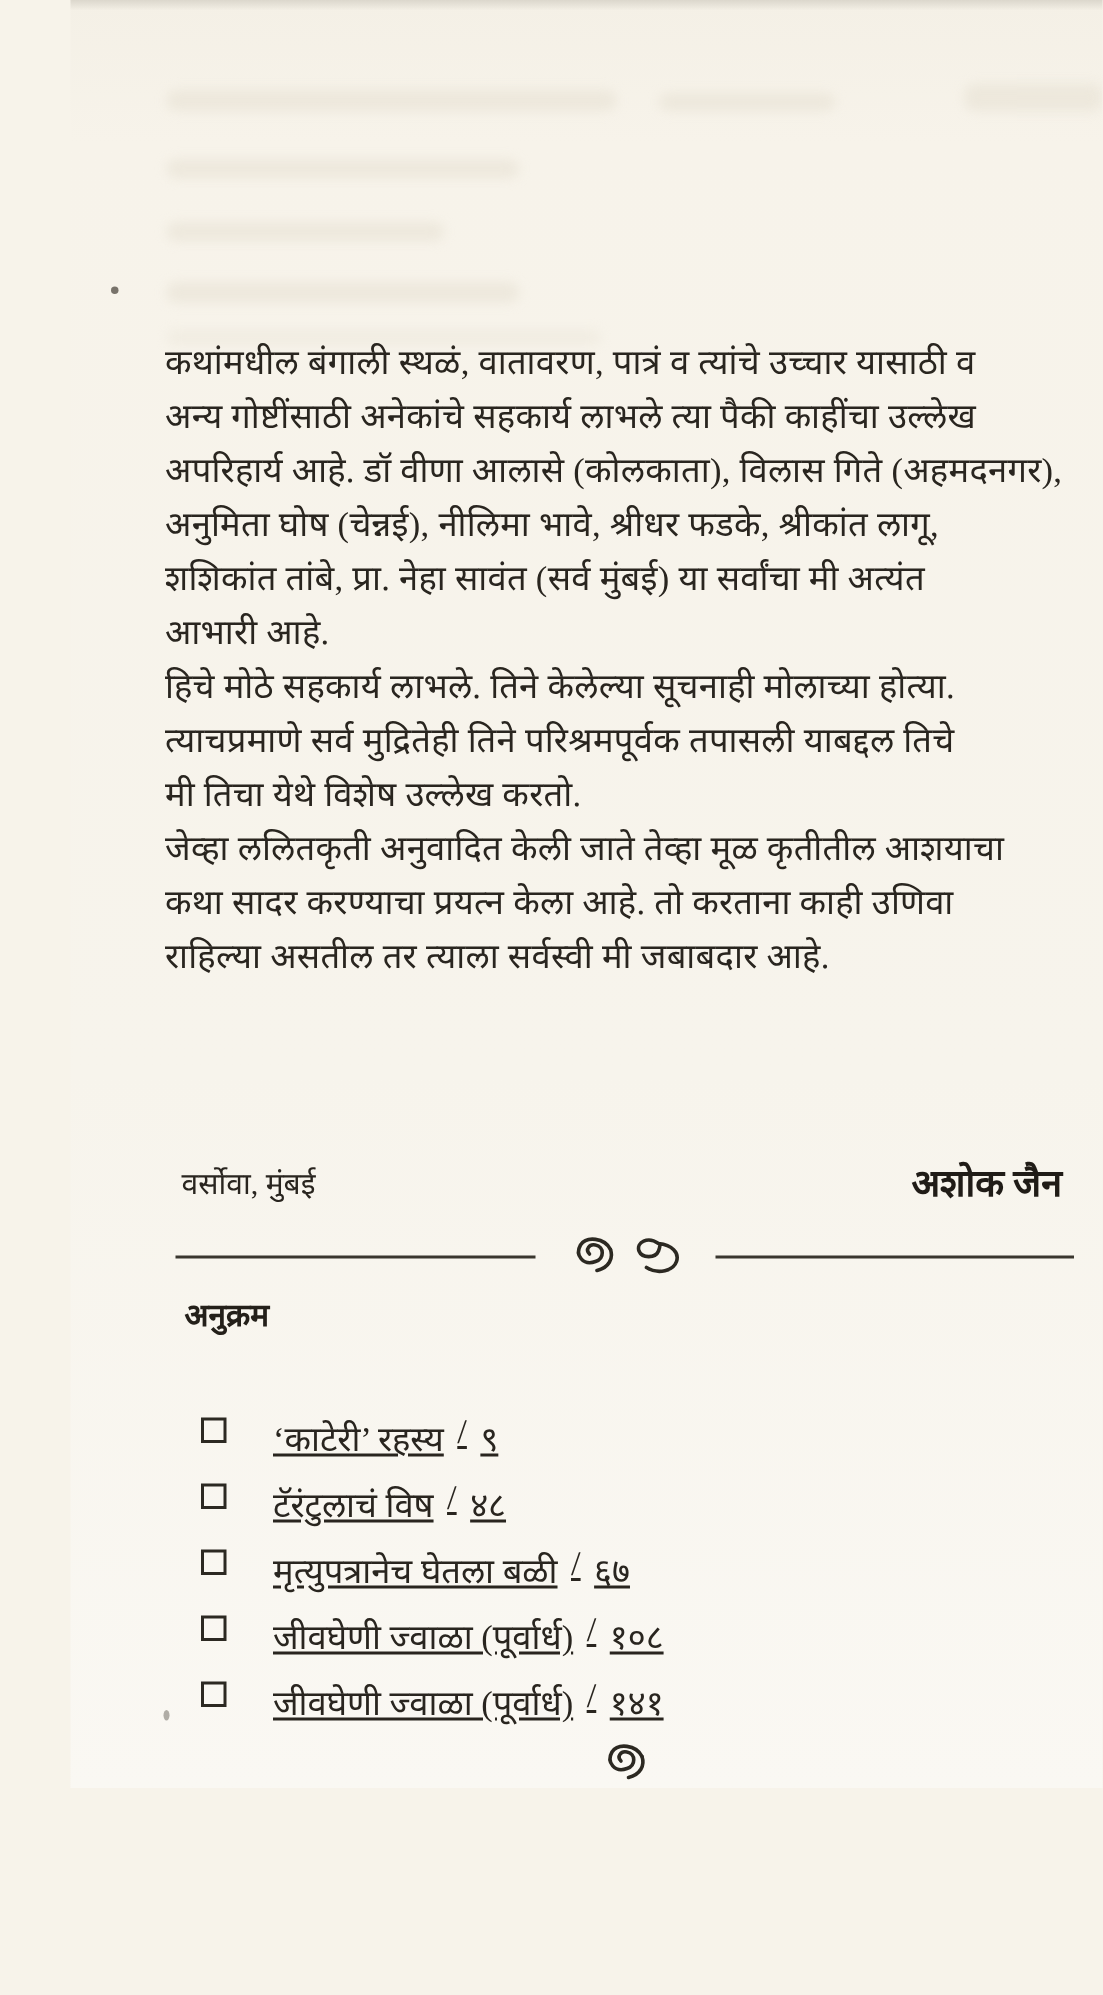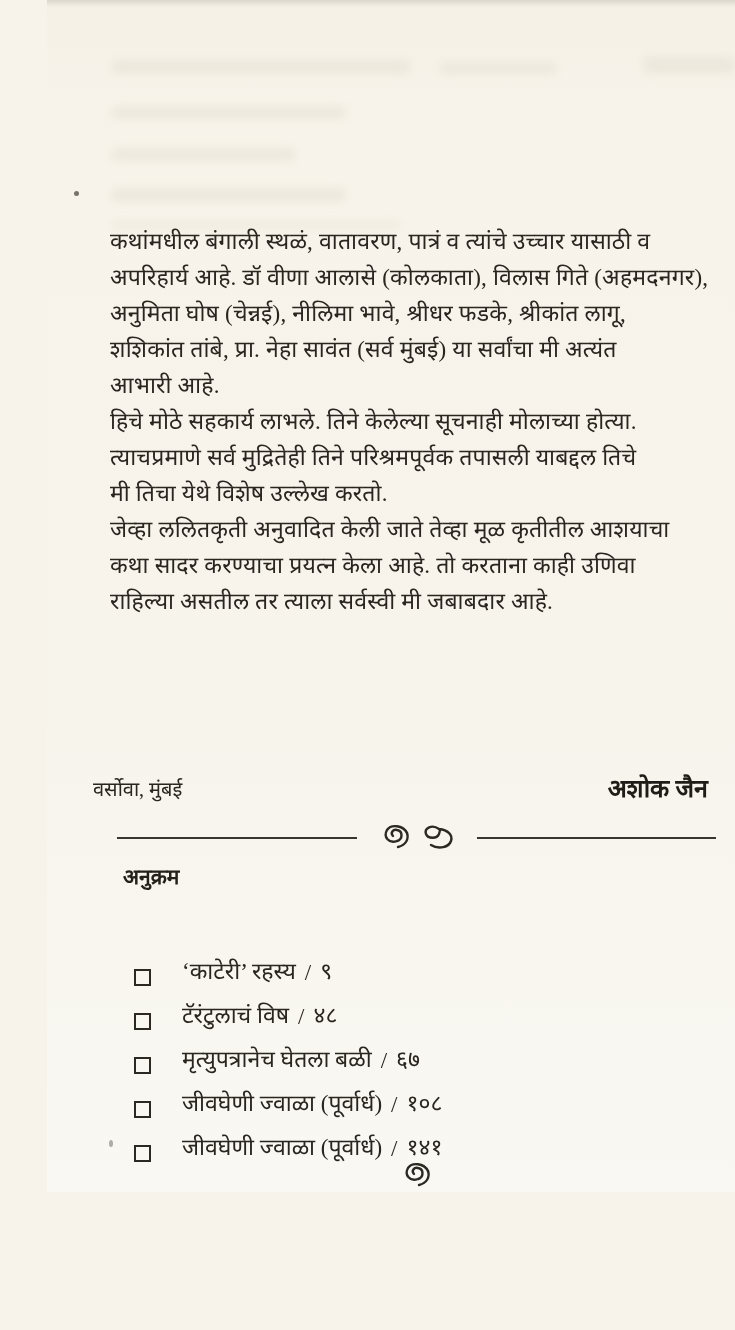--- a/index.html
+++ b/index.html
@@ -37,41 +37,41 @@
 
   
   .text-block { position: absolute; left: 63px; top: 224px; width: 616px; }
   .line {
     font-size: 23px; line-height: 36px; font-weight: 500;
     letter-spacing: 0.2px; white-space: nowrap;
   }
 
   
   .signature-row {
-    position: absolute; left: 46px; right: 58px; top: 770px;
+    position: absolute; left: 74px; right: 58px; top: 770px;
     display: flex; justify-content: space-between; align-items: flex-end;
   }
   .place { font-size: 20px; font-weight: 500; padding-bottom: 2px; }
   .author { font-size: 25px; font-weight: 700; margin-right: 16px; color: #201c17; }
 
   
   .divider {
     position: absolute; left: 70px; right: 66px; top: 820px; height: 36px;
     display: flex; align-items: center; gap: 12px;
   }
   .rule { flex: 1; height: 2px; background: #39362e; }
   .ornament-svg { flex: 0 0 auto; }
 
   
   .toc-heading {
     position: absolute; left: 76px; top: 862px; margin: 0;
     font-size: 21px; font-weight: 600; color: #24201a;
   }
   .toc { position: absolute; left: 87px; top: 942px; }
-  .toc-row { display: flex; align-items: flex-end; height: 44px; }
+  .toc-row { display: flex; align-items: flex-start; height: 44px; text-decoration: underline; }
   .checkbox {
     width: 13px; height: 13px; border: 2.5px solid #2c2922;
     margin-right: 31px; margin-top: 3px; flex: 0 0 auto;
   }
   .toc-title, .toc-sep, .toc-page { font-size: 23px; font-weight: 500; white-space: nowrap; }
   .toc-sep { margin: 0 9px; }
 
   
   .footer-ornament {
     position: absolute; left: 0; right: 6px; top: 1158px;
@@ -90,20 +90,21 @@
   <div class="smudge" style="left:596px; top:56px; width:92px; height:18px;"></div>
   <div class="smudge" style="left:64px; top:106px; width:235px; height:13px;"></div>
   <div class="smudge" style="left:64px; top:148px; width:185px; height:13px;"></div>
   <div class="smudge" style="left:64px; top:188px; width:235px; height:14px;"></div>
   <div class="smudge" style="left:64px; top:220px; width:290px; height:10px; opacity:0.35;"></div>
   <div class="speck" style="left:27px; top:191px; width:5px; height:5px; opacity:0.8;"></div>
   <div class="speck" style="left:62px; top:1140px; width:4px; height:7px; opacity:0.45;"></div>
 
   <div class="text-block">
     <div class="line">कथांमधील बंगाली स्थळं, वातावरण, पात्रं व त्यांचे उच्चार यासाठी व</div>
+    <div class="line">अन्य गोष्टींसाठी अनेकांचे सहकार्य लाभले त्या पैकी काहींचा उल्लेख</div>
     <div class="line">अपरिहार्य आहे. डॉ वीणा आलासे (कोलकाता), विलास गिते (अहमदनगर),</div>
     <div class="line">अनुमिता घोष (चेन्नई), नीलिमा भावे, श्रीधर फडके, श्रीकांत लागू,</div>
     <div class="line">शशिकांत तांबे, प्रा. नेहा सावंत (सर्व मुंबई) या सर्वांचा मी अत्यंत</div>
     <div class="line">आभारी आहे.</div>
     <div class="line">हिचे मोठे सहकार्य लाभले. तिने केलेल्या सूचनाही मोलाच्या होत्या.</div>
     <div class="line">त्याचप्रमाणे सर्व मुद्रितेही तिने परिश्रमपूर्वक तपासली याबद्दल तिचे</div>
     <div class="line">मी तिचा येथे विशेष उल्लेख करतो.</div>
     <div class="line">जेव्हा ललितकृती अनुवादित केली जाते तेव्हा मूळ कृतीतील आशयाचा</div>
     <div class="line">कथा सादर करण्याचा प्रयत्न केला आहे. तो करताना काही उणिवा</div>
     <div class="line">राहिल्या असतील तर त्याला सर्वस्वी मी जबाबदार आहे.</div>

